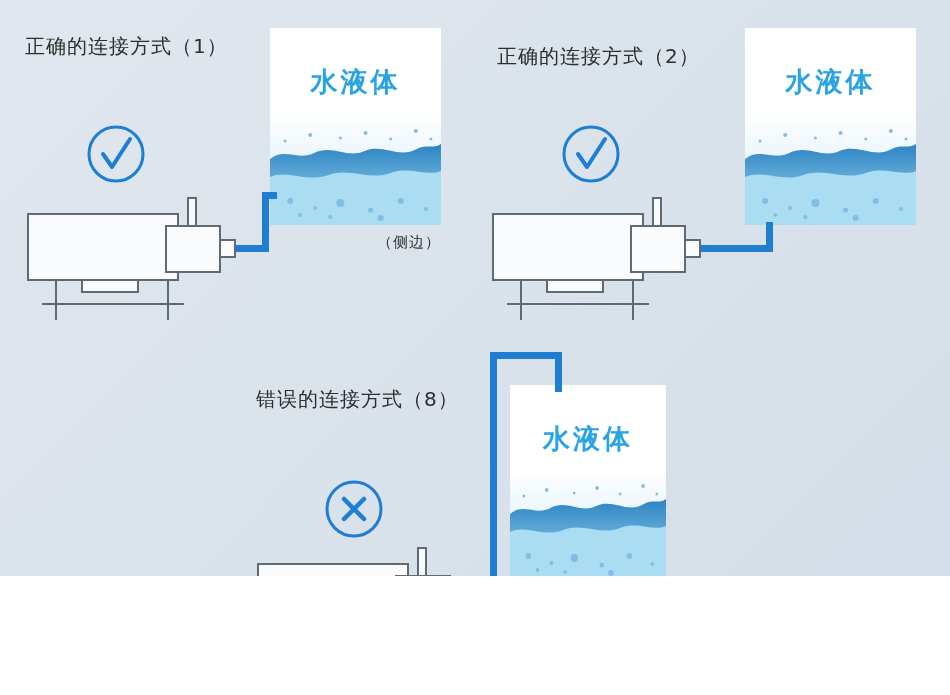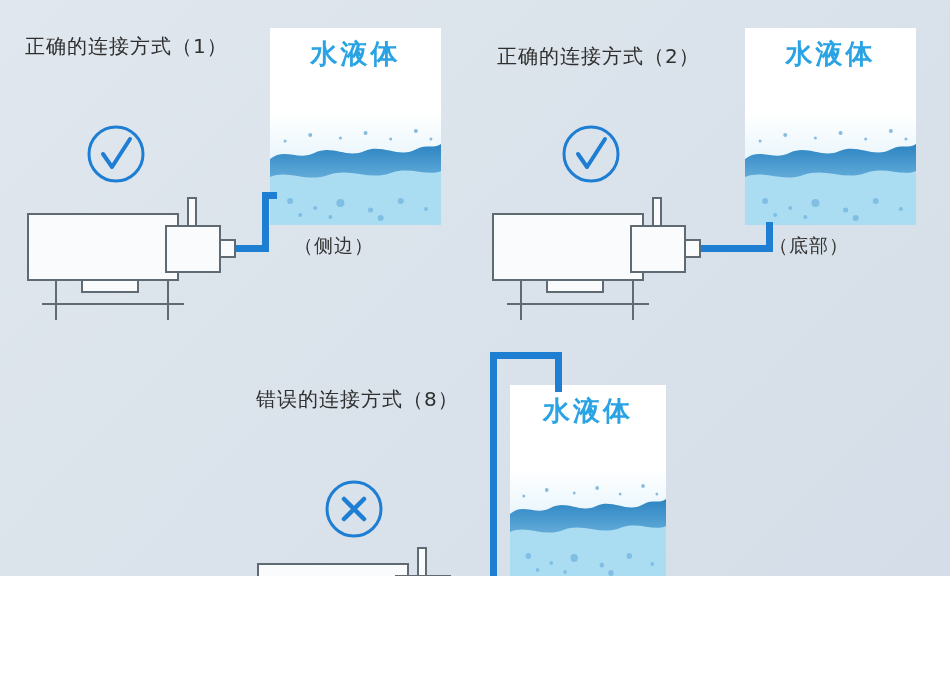--- a/index.html
+++ b/index.html
@@ -15,28 +15,28 @@
     font-size:20px;color:#2f2f2f;letter-spacing:1px;white-space:nowrap;
   }
   .mark-icon svg{display:block;}
   .tank{
     background:#ffffff;
     box-shadow:0 0 0 0 rgba(0,0,0,0);
   }
   .tank-label{
     width:100%;text-align:center;
     font-size:27px;font-weight:bold;color:#29a3e3;letter-spacing:3px;
-    padding-top:8px;
+    padding-top:36px;
   }
   .water{position:absolute;left:0;bottom:0;width:100%;height:112px;display:block;}
   .pipe{background:#1e7ed2;z-index:5;}
   .pump{z-index:6;}
   .pump svg{display:block;}
   .conn-label{
-    text-align:left;font-size:19px;color:#333333;letter-spacing:1px;white-space:nowrap;padding-left:24px;
+    text-align:right;font-size:15px;color:#333333;letter-spacing:1px;white-space:nowrap;
   }
 </style>
 </head>
 <body>
 
 <svg width="0" height="0" style="position:absolute" aria-hidden="true">
   <defs>
     <linearGradient id="waterbg" x1="0" y1="0" x2="0" y2="1">
       <stop offset="0" stop-color="#ffffff"></stop>
       <stop offset="0.4" stop-color="#eaf6fc"></stop>
@@ -155,21 +155,20 @@
       <rect x="6" y="22" width="150" height="66" fill="#fafbfd"></rect>
       <rect x="144" y="34" width="54" height="46" fill="#fafbfd"></rect>
       <rect x="198" y="48" width="15" height="17" fill="#fafbfd"></rect>
       <rect x="60" y="88" width="56" height="12" fill="#fafbfd"></rect>
       <line x1="34" y1="88" x2="34" y2="128"></line>
       <line x1="146" y1="88" x2="146" y2="128"></line>
       <line x1="20" y1="112" x2="162" y2="112"></line>
     </svg>
   </div>
 
-  <div class="abs conn-label" style="left:745px;top:233px;width:171px;">（底部）</div>
 
   <div class="abs scene-title" style="left:256px;top:386px;">错误的连接方式（8）</div>
 
   <div class="abs mark-icon" style="left:323px;top:478px;">
     <svg width="62" height="62" viewBox="0 0 62 62">
       <circle cx="31" cy="31" r="27" fill="none" stroke="#1d7ed3" stroke-width="3"></circle>
       <path d="M21 21 L41 41 M41 21 L21 41" fill="none" stroke="#1d7ed3" stroke-width="4.5" stroke-linecap="round"></path>
     </svg>
   </div>
 

